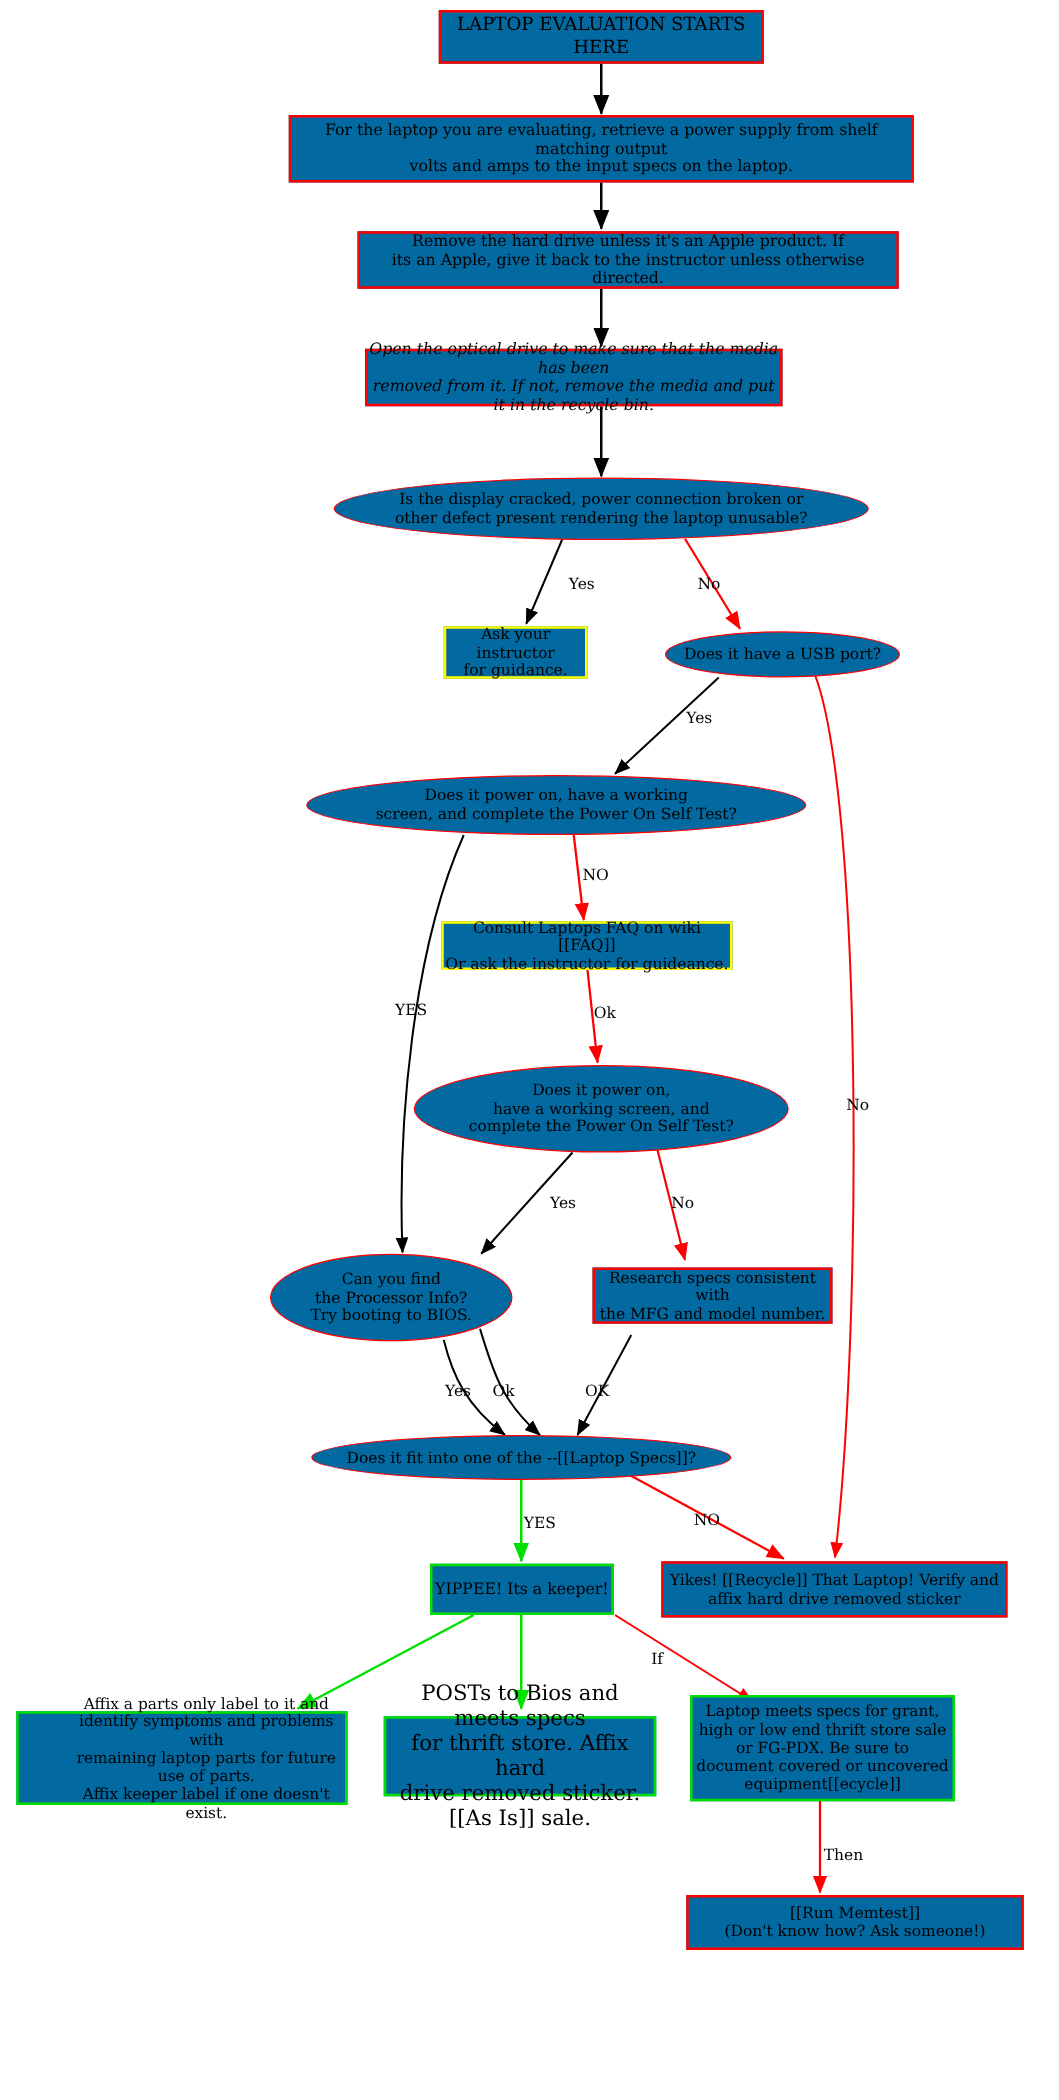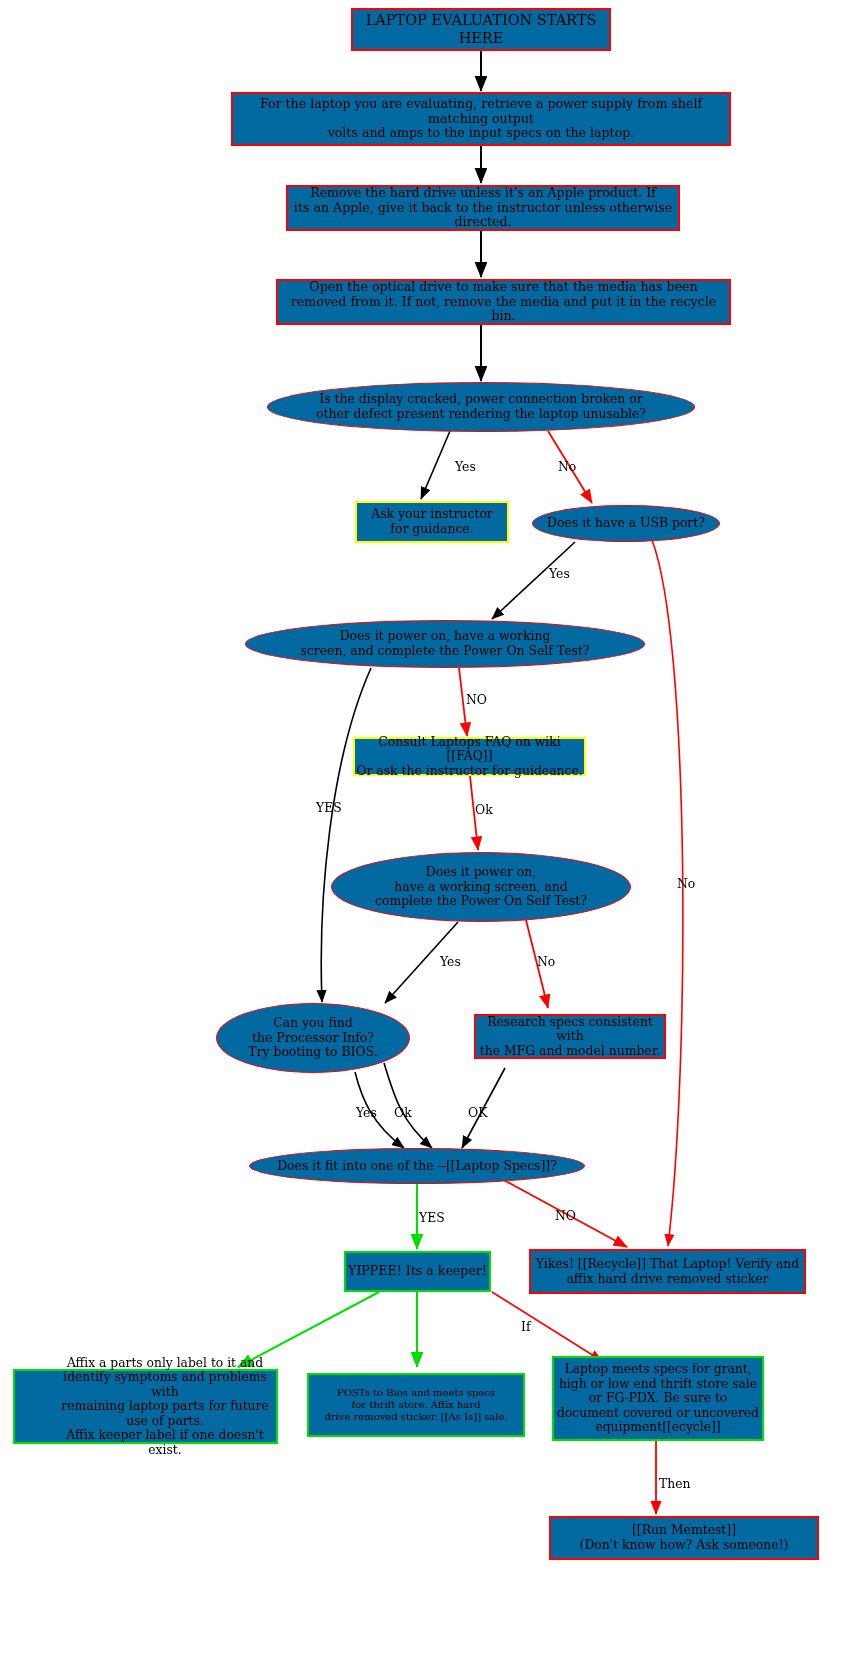--- a/index.html
+++ b/index.html
@@ -117,36 +117,36 @@
 
   <div class="node box red" style="left:351px; top:8px; width:260px; height:43px; font-size:14.5px;">
     <span class="txt">LAPTOP EVALUATION STARTS HERE</span>
   </div>
 
   <div class="node box red" style="left:231px; top:92px; width:500px; height:54px; font-size:12.6px;">
     <span class="txt">For the laptop you are evaluating, retrieve a power supply from shelf matching output
 volts and amps to the  input specs on the laptop.</span>
   </div>
 
-  <div class="node box red" style="left:286px; top:185px; width:394px; height:46px; font-size:12.6px;">
+  <div class="node box red" style="left:286px; top:185px; width:433px; height:46px; font-size:12.6px;">
     <span class="txt">Remove the hard drive unless it's an Apple product. If
 its an Apple, give it back to the instructor unless otherwise directed.</span>
   </div>
 
-  <div class="node box red" style="left:276px; top:279px; width:455px; height:46px; font-size:12.6px;">
+  <div class="node box red" style="left:292px; top:279px; width:334px; height:46px; font-size:12.6px;font-style:italic;">
     <span class="txt">Open the optical drive to make sure that the media has been
 removed from it. If not, remove the media and put it in the recycle bin.</span>
   </div>
 
   <div class="node ellipse" style="left:267px; top:382px; width:428px; height:50px; font-size:12.4px;">
     <span class="txt">Is the display cracked, power connection broken or
 other defect present rendering the laptop unusable?</span>
   </div>
 
-  <div class="node box yellow" style="left:355px; top:501px; width:154px; height:42px; font-size:12.4px;">
+  <div class="node box yellow" style="left:355px; top:501px; width:115px; height:42px; font-size:12.4px;">
     <span class="txt">Ask your instructor
 for guidance.</span>
   </div>
 
   <div class="node ellipse" style="left:532px; top:505px; width:188px; height:37px; font-size:12.4px;">
     <span class="txt">Does it have a USB port?</span>
   </div>
 
   <div class="node ellipse" style="left:245px; top:620px; width:400px; height:48px; font-size:12.4px;">
     <span class="txt">Does it power on, have a working
@@ -188,21 +188,21 @@
 affix hard drive removed sticker</span>
   </div>
 
   <div class="node box green" style="left:13px; top:1369px; width:265px; height:75px; font-size:12.3px;padding-left:39px;">
     <span class="txt">Affix a parts only label to it and
 identify symptoms and problems with
 remaining laptop parts for future use of parts.
 Affix keeper label if one doesn't exist.</span>
   </div>
 
-  <div class="node box green" style="left:307px; top:1373px; width:218px; height:64px; font-size:10px;">
+  <div class="node box green" style="left:307px; top:1373px; width:218px; height:64px; font-size:17px;">
     <span class="txt">POSTs to Bios and meets specs
 for thrift store. Affix hard
 drive removed sticker. [[As Is]] sale.</span>
   </div>
 
   <div class="node box green" style="left:552px; top:1356px; width:212px; height:85px; font-size:12.3px;">
     <span class="txt">Laptop meets specs for grant,
 high or low end thrift store sale
 or FG-PDX. Be sure to
 document covered or uncovered

